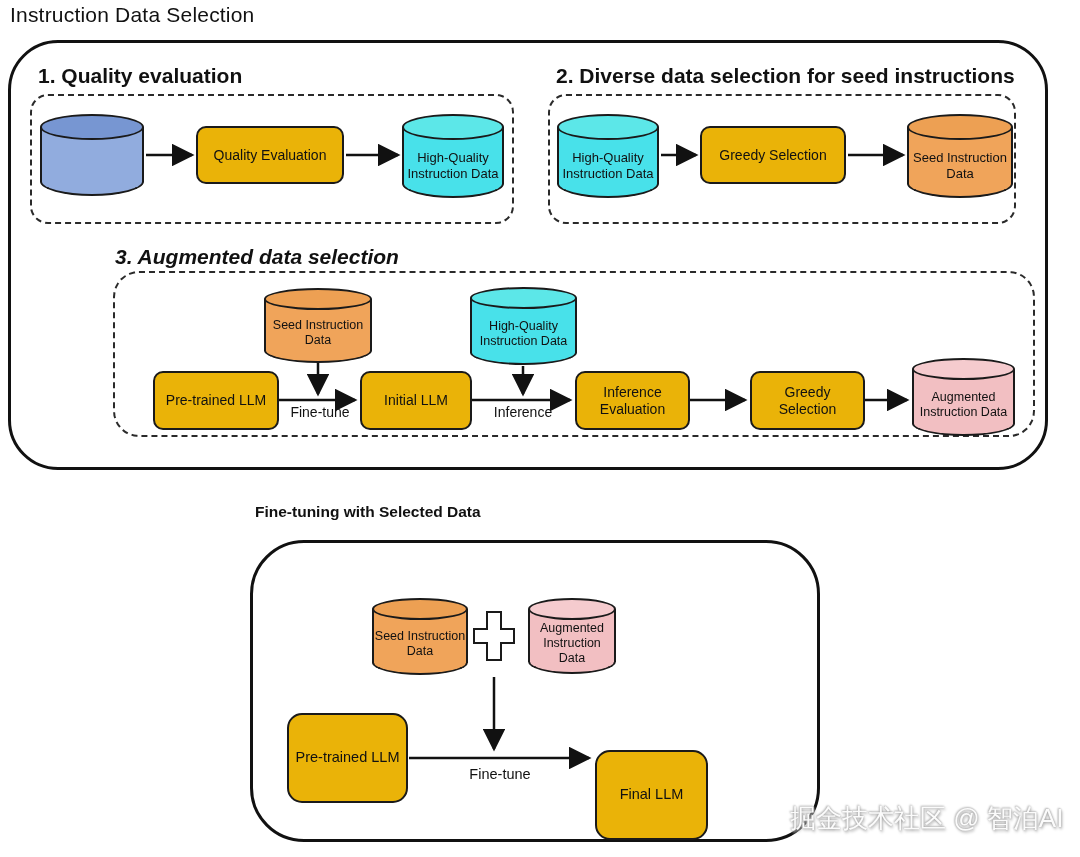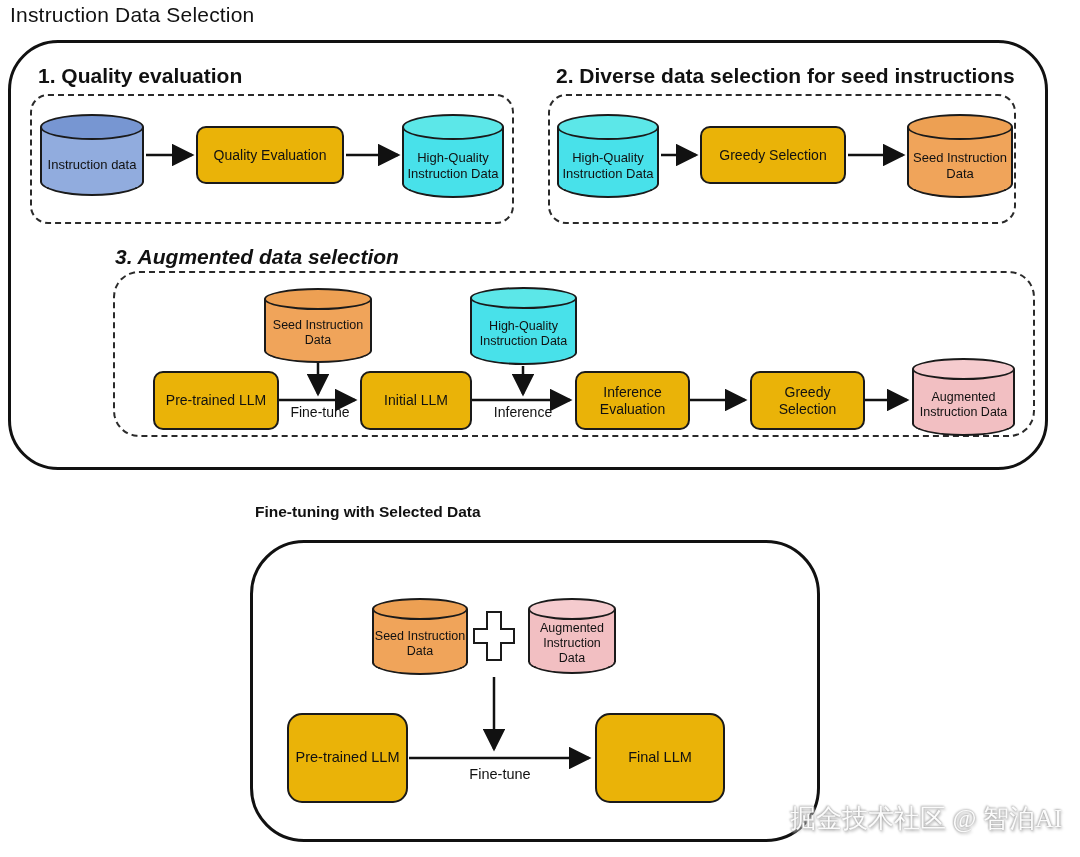--- a/index.html
+++ b/index.html
@@ -65,21 +65,20 @@
     <line x1="409" y1="758" x2="589" y2="758" marker-end="url(#ah)"></line>
   </g>
 </svg>
 
 <div class="abs section-title" style="left:38px;top:64px;">1. Quality evaluation</div>
 <div class="abs dashed-box" style="left:30px;top:94px;width:484px;height:130px;"></div>
 
 <div class="abs cyl c-blue" style="left:40px;top:114px;width:104px;height:82px;">
   <div class="cyl-top"></div>
   <div class="cyl-body"></div>
-  <div class="cyl-label">Instruction data</div>
 </div>
 <div class="abs node" style="left:196px;top:126px;width:148px;height:58px;">Quality Evaluation</div>
 <div class="abs cyl c-cyan" style="left:402px;top:114px;width:102px;height:84px;">
   <div class="cyl-top"></div>
   <div class="cyl-body"></div>
   <div class="cyl-label">High-Quality Instruction Data</div>
 </div>
 
 <div class="abs section-title" style="left:556px;top:64px;">2. Diverse data selection for seed instructions</div>
 <div class="abs dashed-box" style="left:548px;top:94px;width:468px;height:130px;"></div>
@@ -136,15 +135,15 @@
 </svg>
 
 <div class="abs cyl cyl-sm c-pink" style="left:528px;top:598px;width:88px;height:76px;">
   <div class="cyl-top"></div>
   <div class="cyl-body"></div>
   <div class="cyl-label">Augmented Instruction Data</div>
 </div>
 
 <div class="abs node node-lg" style="left:287px;top:713px;width:121px;height:90px;">Pre-trained LLM</div>
 <div class="abs edge-label" style="left:458px;top:766px;width:84px;font-size:14.5px;">Fine-tune</div>
-<div class="abs node node-lg" style="left:595px;top:713px;width:130px;height:90px;">Final LLM</div>
+<div class="abs node node-lg" style="left:595px;top:750px;width:113px;height:90px;">Final LLM</div>
 
-<div class="abs watermark" style="left:790px;top:801px;font-family:Liberation Serif, serif;">掘金技术社区 @ 智泊AI</div>
+<div class="abs watermark" style="left:790px;top:801px;">掘金技术社区 @ 智泊AI</div>
 
 </body></html>

